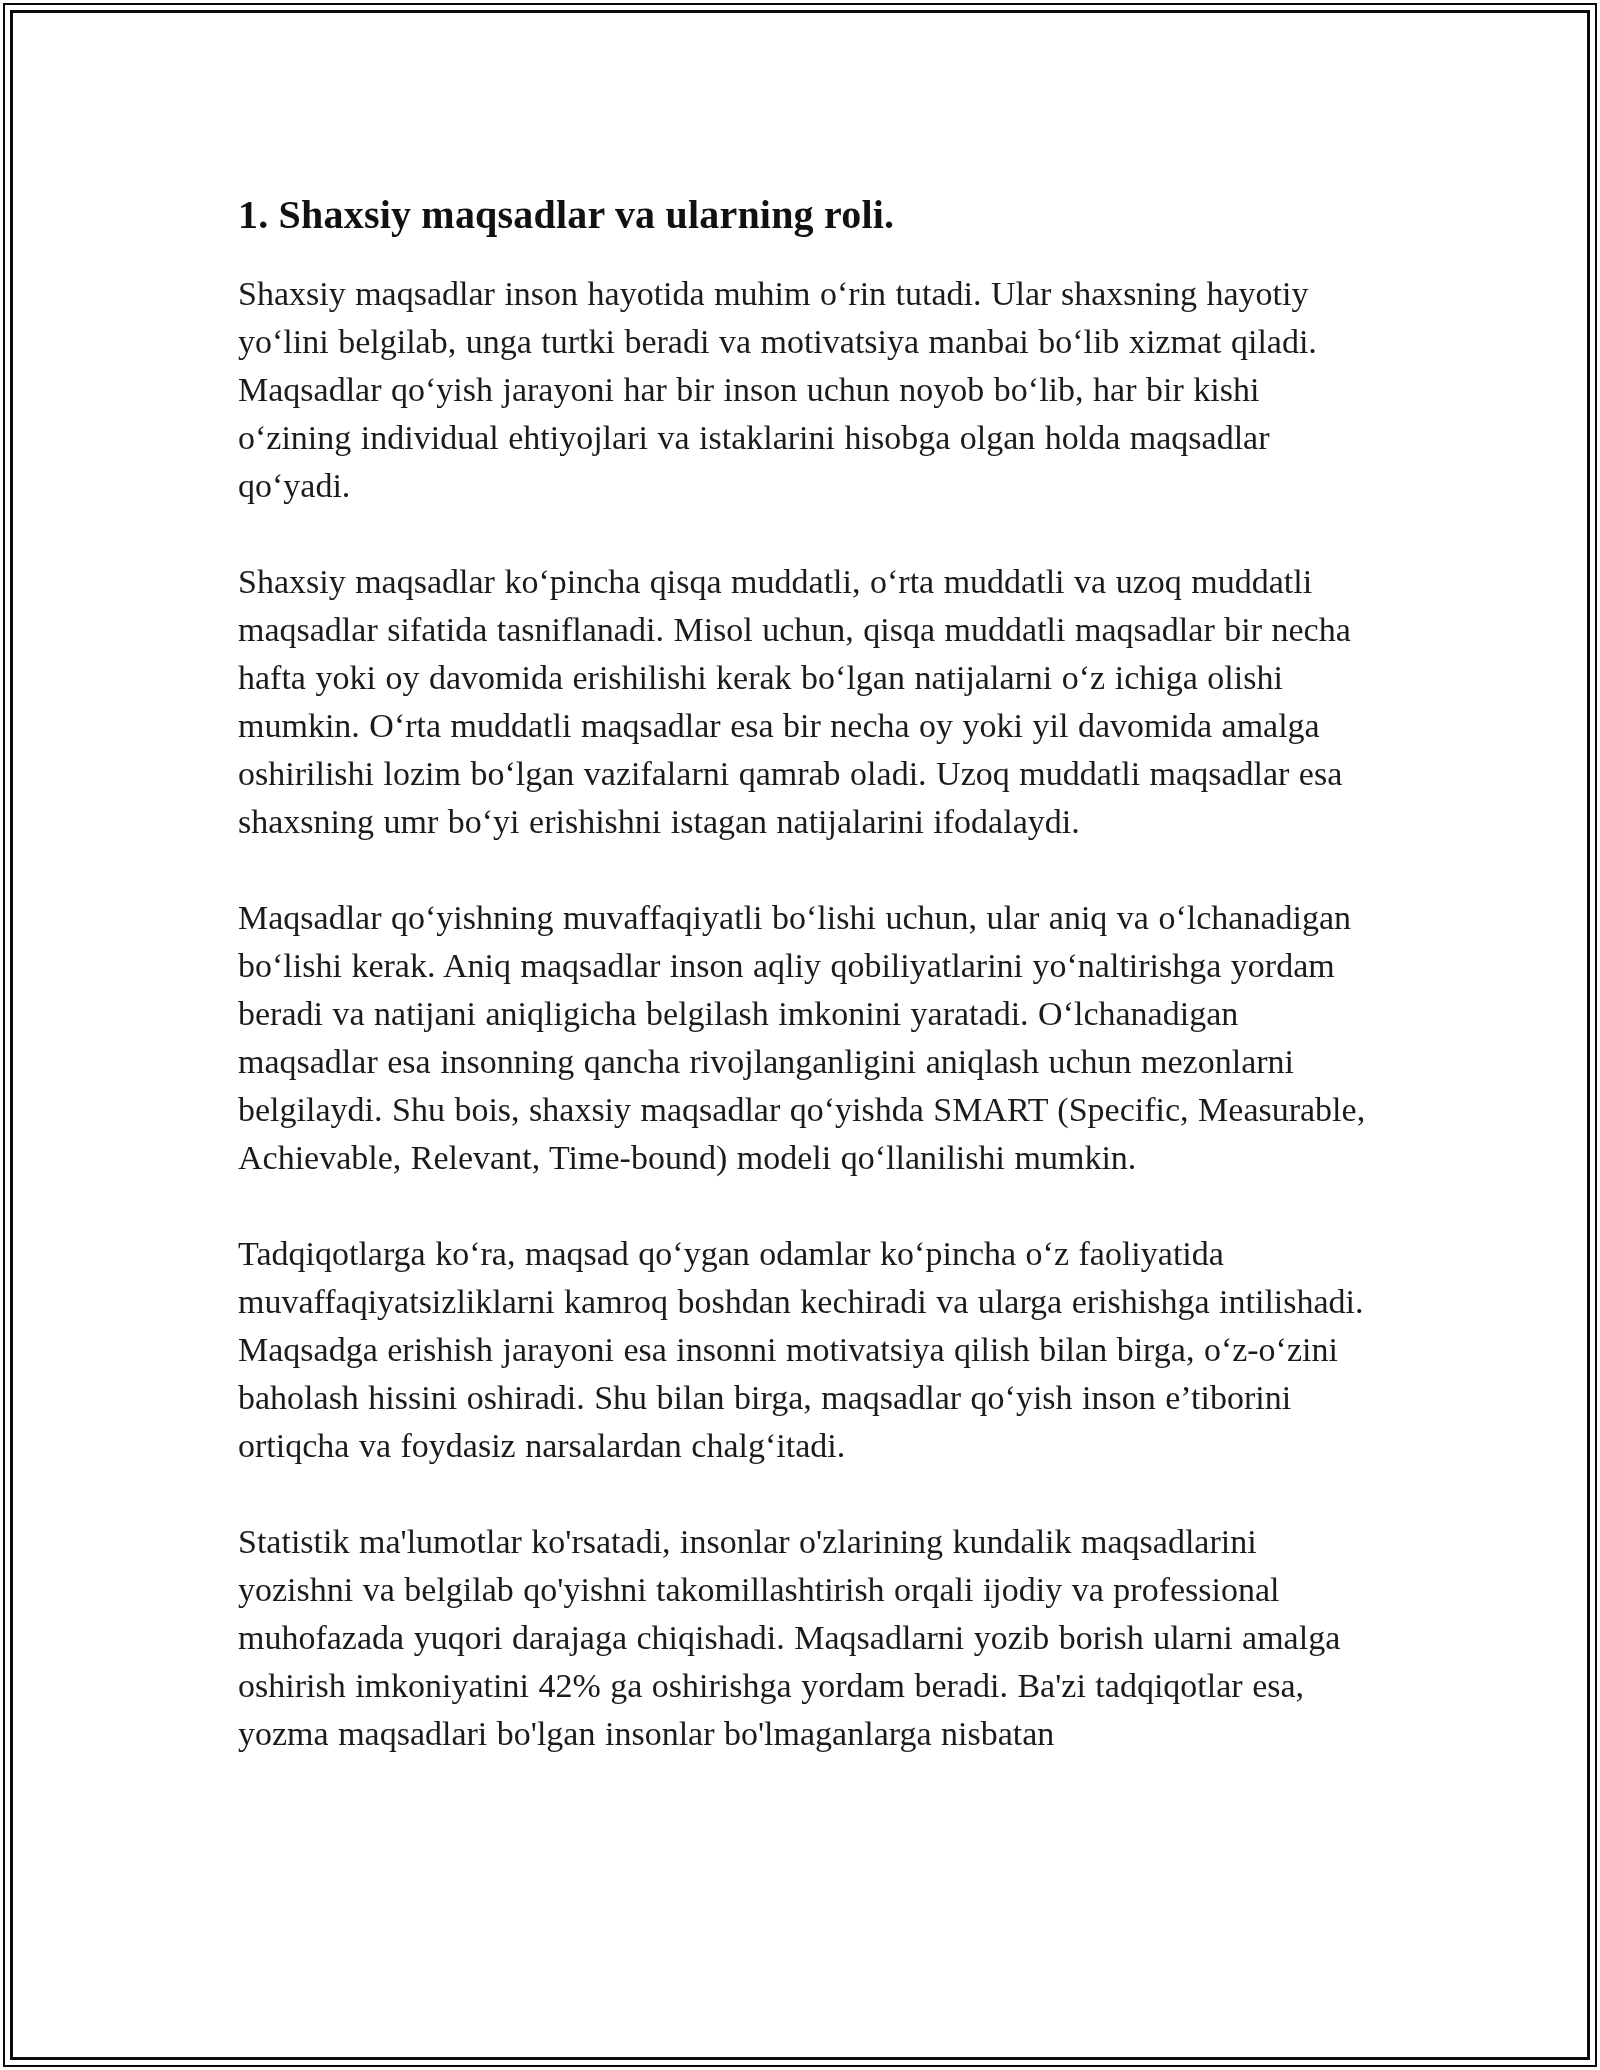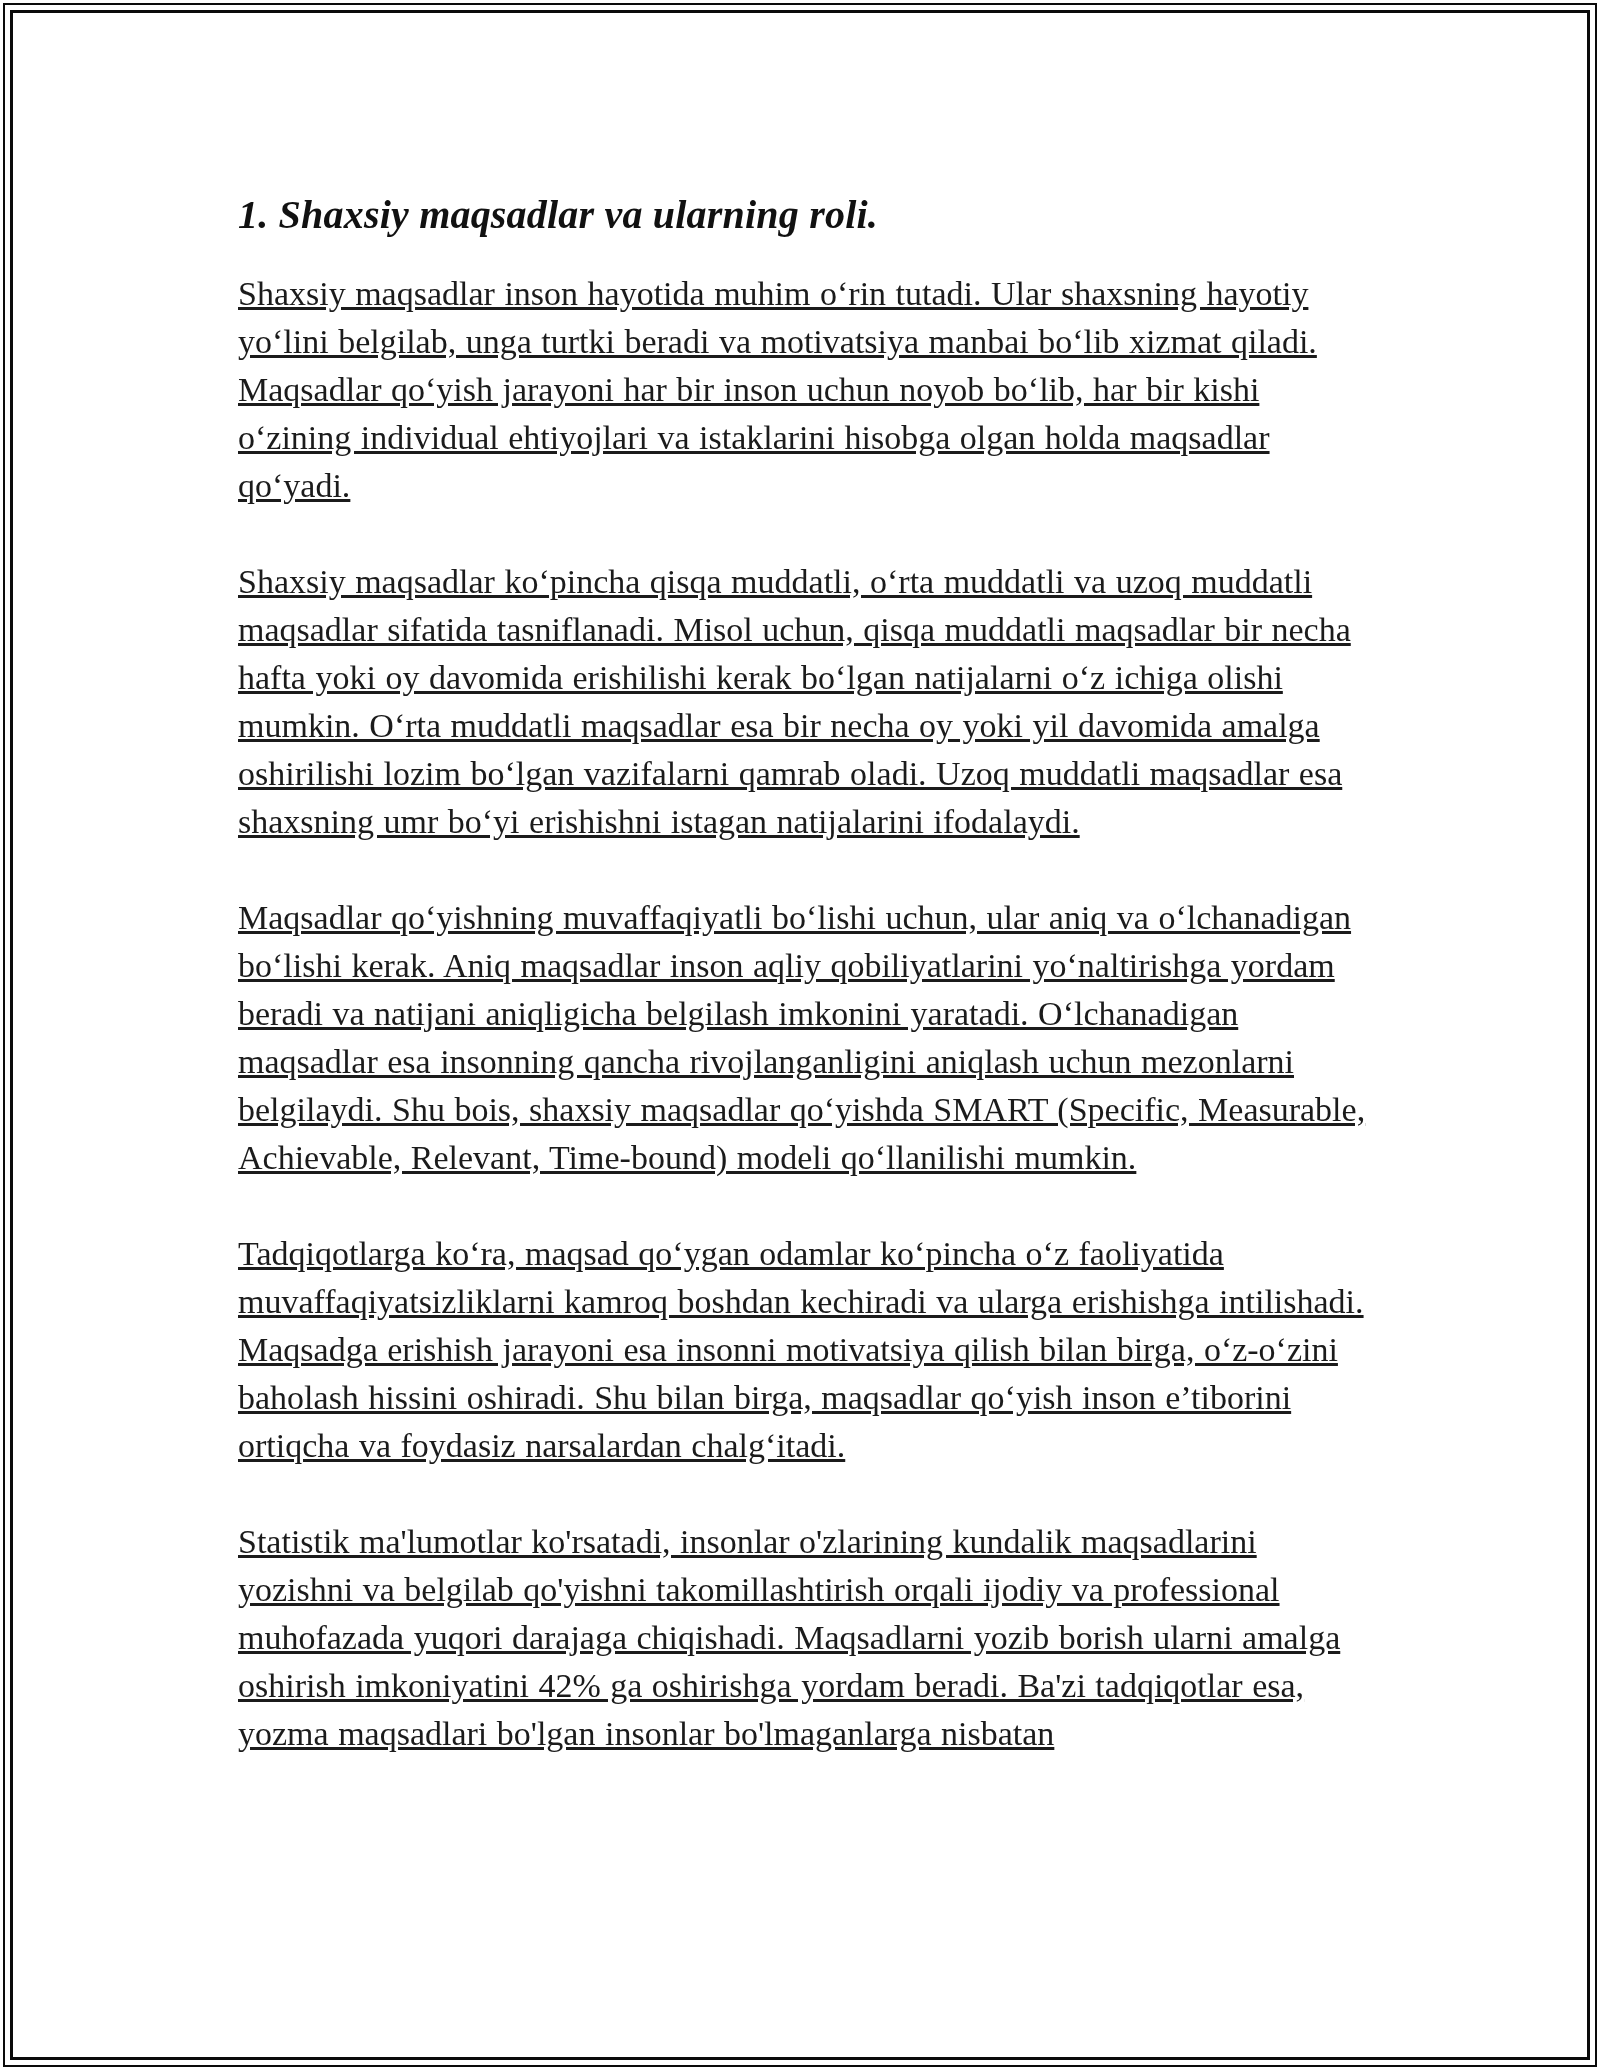--- a/index.html
+++ b/index.html
@@ -34,30 +34,28 @@
     top: 192px;
     width: 1128px;
   }
   h1.doc-title {
     margin: 0 0 32px 0;
     font-size: 40px;
     line-height: 1.15;
     font-weight: bold;
     color: #111111;
     letter-spacing: 0.2px;
-    font-style: italic;
   }
   p.doc-paragraph {
     margin: 0 0 48px 0;
     font-size: 34px;
     line-height: 48px;
     font-weight: normal;
     text-align: left;
     word-spacing: 1px;
-    text-decoration: underline;
   }
   p.doc-paragraph:last-child {
     margin-bottom: 16px;
   }
 </style>
 </head>
 <body>
 
 <div class="canvas">
   <div class="border-outer"></div>

